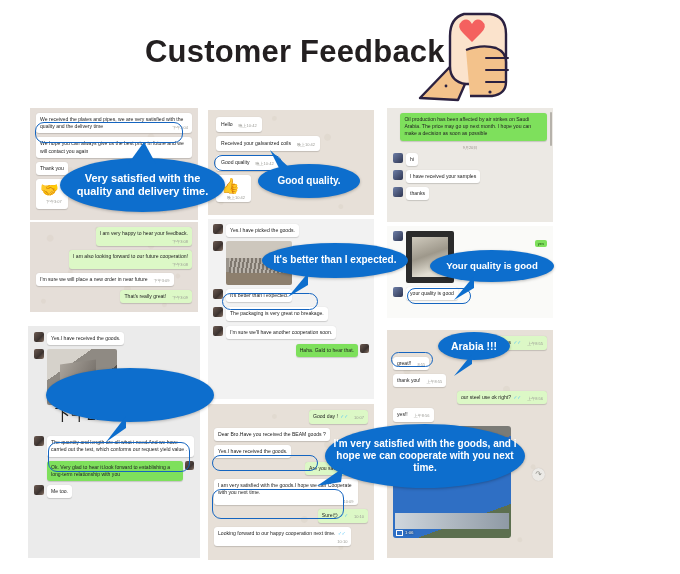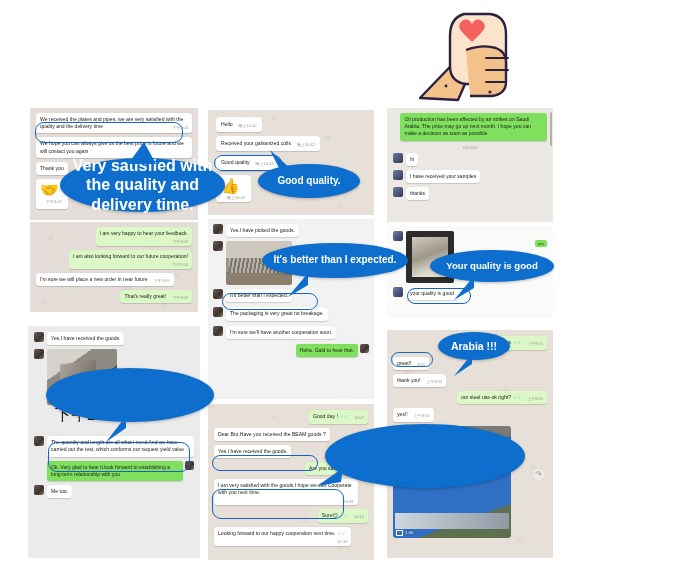--- a/index.html
+++ b/index.html
@@ -100,20 +100,21 @@
   .tinytag{display:inline-block;background:#7ee05c;color:#1d4d12;font-size:4px;
       padding:1px 3px;border-radius:2px;}
   .scrollbar{position:absolute;right:1px;top:4px;width:2px;height:34px;
       background:#b6b2ab;border-radius:2px;}
   .datestamp{text-align:center;font-size:4px;color:#9b958d;margin:3px 0;}
 </style>
 </head>
 <body>
 
 <div id="header">
+  <div id="title">Customer Feedback</div>
 
   <svg id="thumb" viewBox="0 0 110 100">
     <path d="M8 92 L58 40 L60 62 L46 94 Z" fill="#f3c28b" stroke="#2b2140" stroke-width="2.4" stroke-linejoin="round"></path>
     <path d="M52 8 q-14 4 -14 22 l0 30 q0 16 16 18 l26 0 q14 -2 14 -14 l0 -36 q0 -18 -16 -20 z" fill="#fbe3cc" stroke="#2b2140" stroke-width="2.4" stroke-linejoin="round"></path>
     <path d="M54 44 q16 -6 30 -2 q10 4 10 14 l0 20 q0 12 -14 14 l-22 0" fill="#f3c28b" stroke="#2b2140" stroke-width="2.4"></path>
     <path d="M74 52 l22 0 M74 64 l22 0 M74 76 l20 0" stroke="#2b2140" stroke-width="2" fill="none" stroke-linecap="round"></path>
     <path d="M60 18 q-4 -7 -10 -3 q-6 5 1 12 l9 9 l9 -9 q7 -7 1 -12 q-6 -4 -10 3 z" fill="#f4615f"></path>
     <circle cx="78" cy="86" r="1.6" fill="#2b2140"></circle>
     <circle cx="34" cy="80" r="1.4" fill="#2b2140"></circle>
   </svg>
@@ -429,21 +430,21 @@
           <span class="camico"></span>
           <span>1:06</span>
         </div>
       </div>
       <div class="fwd">↷</div>
     </div>
   </div>
   <div class="ring" style="left:4px;top:22px;width:40px;height:13px;"></div>
 </div>
 
-<div class="callout" style="left:60px;top:158px;width:165px;height:54px;font-size:16px;">
+<div class="callout" style="left:60px;top:158px;width:165px;height:54px;font-size:11px;">
   <span>Very satisfied with the quality and delivery time.</span>
   <svg class="tail" style="left:66px;top:-16px;width:34px;height:22px;" viewBox="0 0 34 22">
     <polygon points="2,22 18,0 30,22" fill="#0d6ecd"></polygon>
   </svg>
 </div>
 
 <div class="callout" style="left:258px;top:164px;width:102px;height:34px;font-size:10px;justify-content:center;">
   <span>Good quality.</span>
   <svg class="tail" style="left:8px;top:-14px;width:30px;height:20px;" viewBox="0 0 30 20">
     <polygon points="26,20 4,0 14,20" fill="#0d6ecd"></polygon>
@@ -471,16 +472,17 @@
 </div>
 
 <div class="callout" style="left:438px;top:332px;width:72px;height:28px;font-size:10.5px;">
   <span>Arabia !!!</span>
   <svg class="tail" style="left:14px;top:22px;width:24px;height:22px;" viewBox="0 0 24 22">
     <polygon points="20,0 2,22 20,10" fill="#0d6ecd"></polygon>
   </svg>
 </div>
 
 <div class="callout" style="left:325px;top:424px;width:200px;height:64px;font-size:10px;border-radius:50%;">
+  <span>I'm very satisfied with the goods, and i hope we can cooperate with you next time.</span>
   <svg class="tail" style="left:-8px;top:42px;width:28px;height:22px;" viewBox="0 0 28 22">
     <polygon points="26,2 0,20 24,16" fill="#0d6ecd"></polygon>
   </svg>
 </div>
 
 </body></html>

